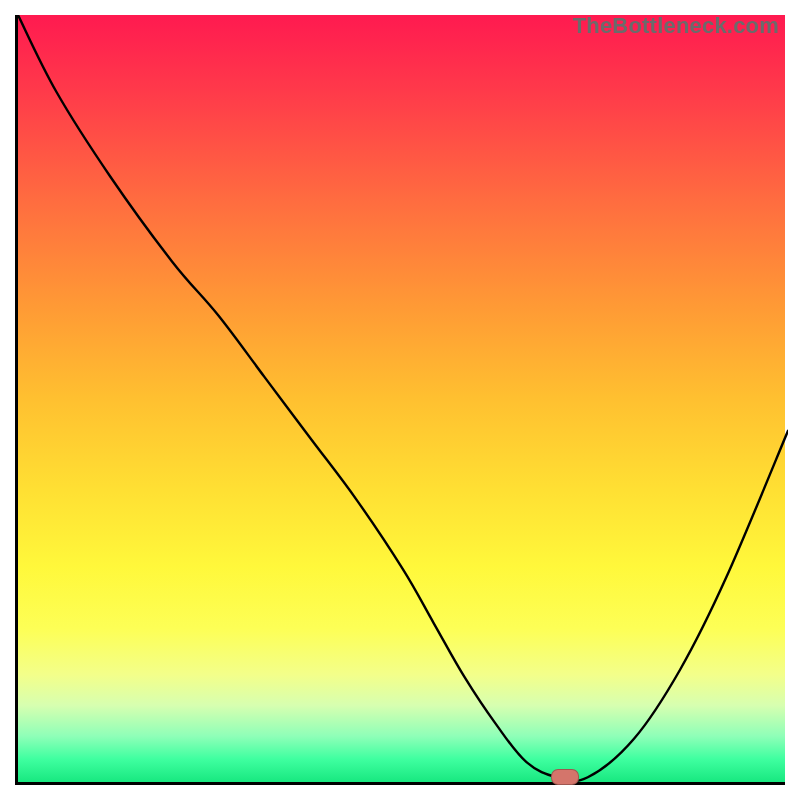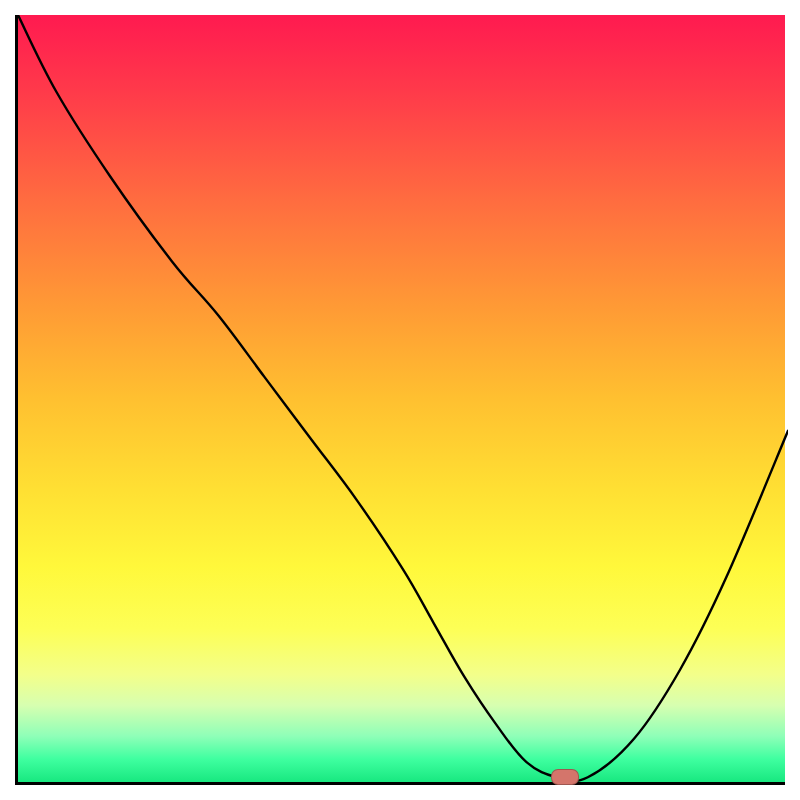--- a/index.html
+++ b/index.html
@@ -68,18 +68,19 @@
     border: 1px solid rgba(0,0,0,0.25);
     transform: translate(-50%, -50%);
     pointer-events: none;
   }
 </style>
 </head>
 <body>
 
 <div class="chart-container">
   <div class="plot-area">
+    <div class="watermark">TheBottleneck.com</div>
     <svg class="curve" viewBox="0 0 770 770" preserveAspectRatio="none">
       <path id="curve-path" fill="none" stroke="#000000" stroke-width="2.4" stroke-linejoin="round" stroke-linecap="round" d="M 0,0 C 6.93,13.86 21.868000000000002,47.89400000000001 38.5,77 C 55.132,106.106 71.60999999999999,131.20799999999994 92.39999999999999,161.69999999999993 C 113.19,192.19199999999992 134.596,221.45199999999997 154,246.39999999999998 C 173.404,271.348 183.568,279.51 200.20000000000002,300.3 C 216.83200000000002,321.09000000000003 229.768,339.724 246.4,361.9 C 263.032,384.07599999999996 275.968,401.324 292.6,423.5 C 309.232,445.676 322.168,461.538 338.8,485.1 C 355.432,508.66200000000003 371.14,532.2239999999999 385,554.4 C 398.86,576.576 404.712,588.896 415.8,608.3 C 426.88800000000003,627.704 435.51199999999994,644.182 446.59999999999997,662.2 C 457.688,680.2180000000001 466.31199999999995,693.154 477.4,708.4 C 488.488,723.646 497.112,737.198 508.20000000000005,746.9 C 519.288,756.602 527.912,759.5279999999999 539,762.3 C 550.088,765.072 555.9399999999999,769.2299999999999 569.8,762.3 C 583.66,755.37 599.3679999999999,743.204 616,723.8 C 632.6320000000001,704.396 645.5680000000001,683.606 662.2,654.5 C 678.832,625.394 688.996,605.066 708.4,562.1 C 727.804,519.134 758.912,442.134 770,415.8"></path>
     </svg>
     <div class="marker" id="marker" style="left: 546.7px; top: 762.3px; background: rgb(212, 117, 107);"></div>
   </div>
 </div>
 
 </body></html>

